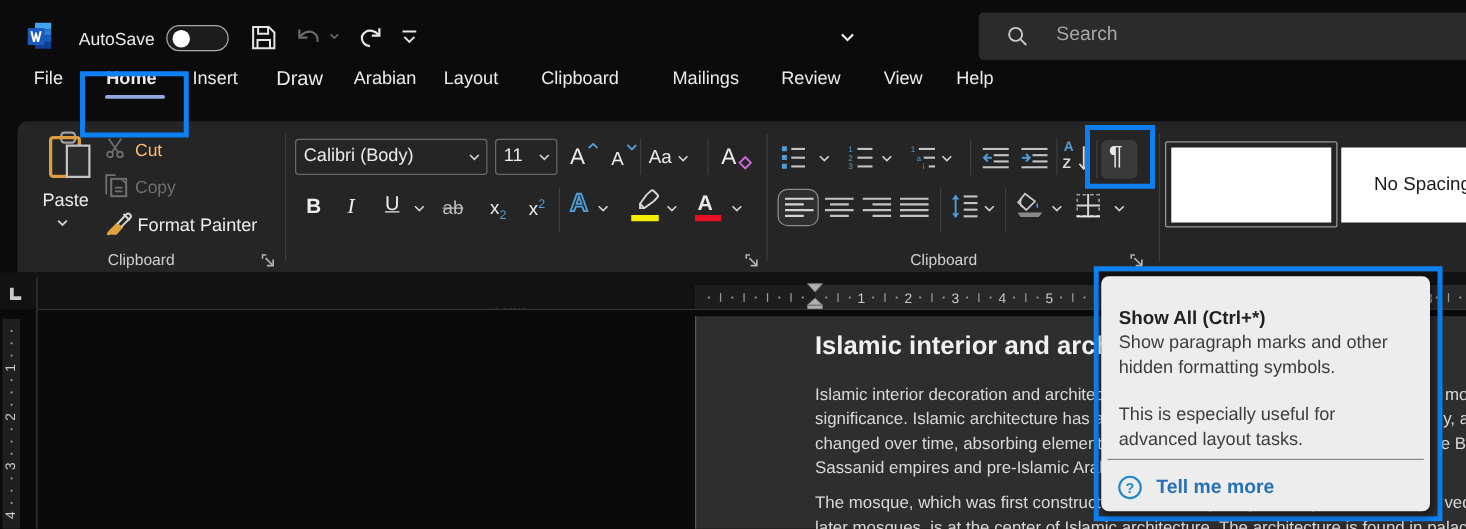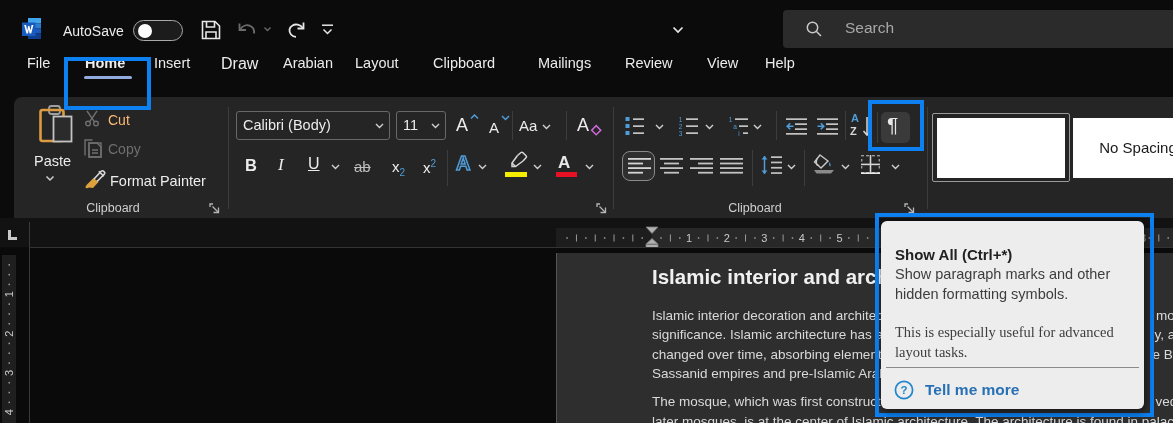--- a/index.html
+++ b/index.html
@@ -472,20 +472,20 @@
 
   <div class="abs" style="left:64px;top:57px;width:87px;height:53px;border:4px solid #0d80f2;"></div>
 
   <div class="abs" style="left:868px;top:100px;width:56px;height:51px;border:4px solid #0d80f2;"></div>
 
   <div class="abs" style="left:875px;top:213px;width:279px;height:204px;border:4.5px solid #0d80f2;"></div>
 
   <div class="abs" style="left:881px;top:221px;width:263px;height:188px;background:#ededed;border-radius:6px;box-shadow:2px 3px 8px rgba(0,0,0,0.55);"></div>
   <div class="txt" style="left:895px;top:230px;font-size:15px;font-weight:bold;color:#212121;margin-top:16px;">Show All (Ctrl+*)</div>
   <div class="txt" style="left:895px;top:264px;font-size:14.5px;color:#3d3d3d;line-height:20px;white-space:normal;width:240px;">Show paragraph marks and other hidden formatting symbols.</div>
-  <div class="txt" style="left:895px;top:322px;font-size:14.5px;color:#3d3d3d;line-height:20px;white-space:normal;width:240px;font-family:Liberation Serif, serif;">This is especially useful for advanced layout tasks.</div>
+  <div class="txt" style="left:895px;top:322px;font-size:14.5px;color:#3d3d3d;line-height:20px;white-space:normal;width:240px;">This is especially useful for advanced layout tasks.</div>
   <div class="abs" style="left:886px;top:367px;width:253px;height:1px;background:#8a8a8a;"></div>
   <svg class="abs" style="left:894px;top:380px;" width="20" height="20" viewBox="0 0 20 20">
     <circle cx="10" cy="10" r="8.6" fill="none" stroke="#1f86cc" stroke-width="1.7"></circle>
     <text x="10" y="14.4" font-size="11.5" font-weight="bold" fill="#1f86cc" text-anchor="middle" font-family="Liberation Sans">?</text>
   </svg>
   <div class="txt" style="left:925px;top:381px;font-size:15.5px;font-weight:bold;color:#2770b5;">Tell me more</div>
 </div>
 
 </body></html>

